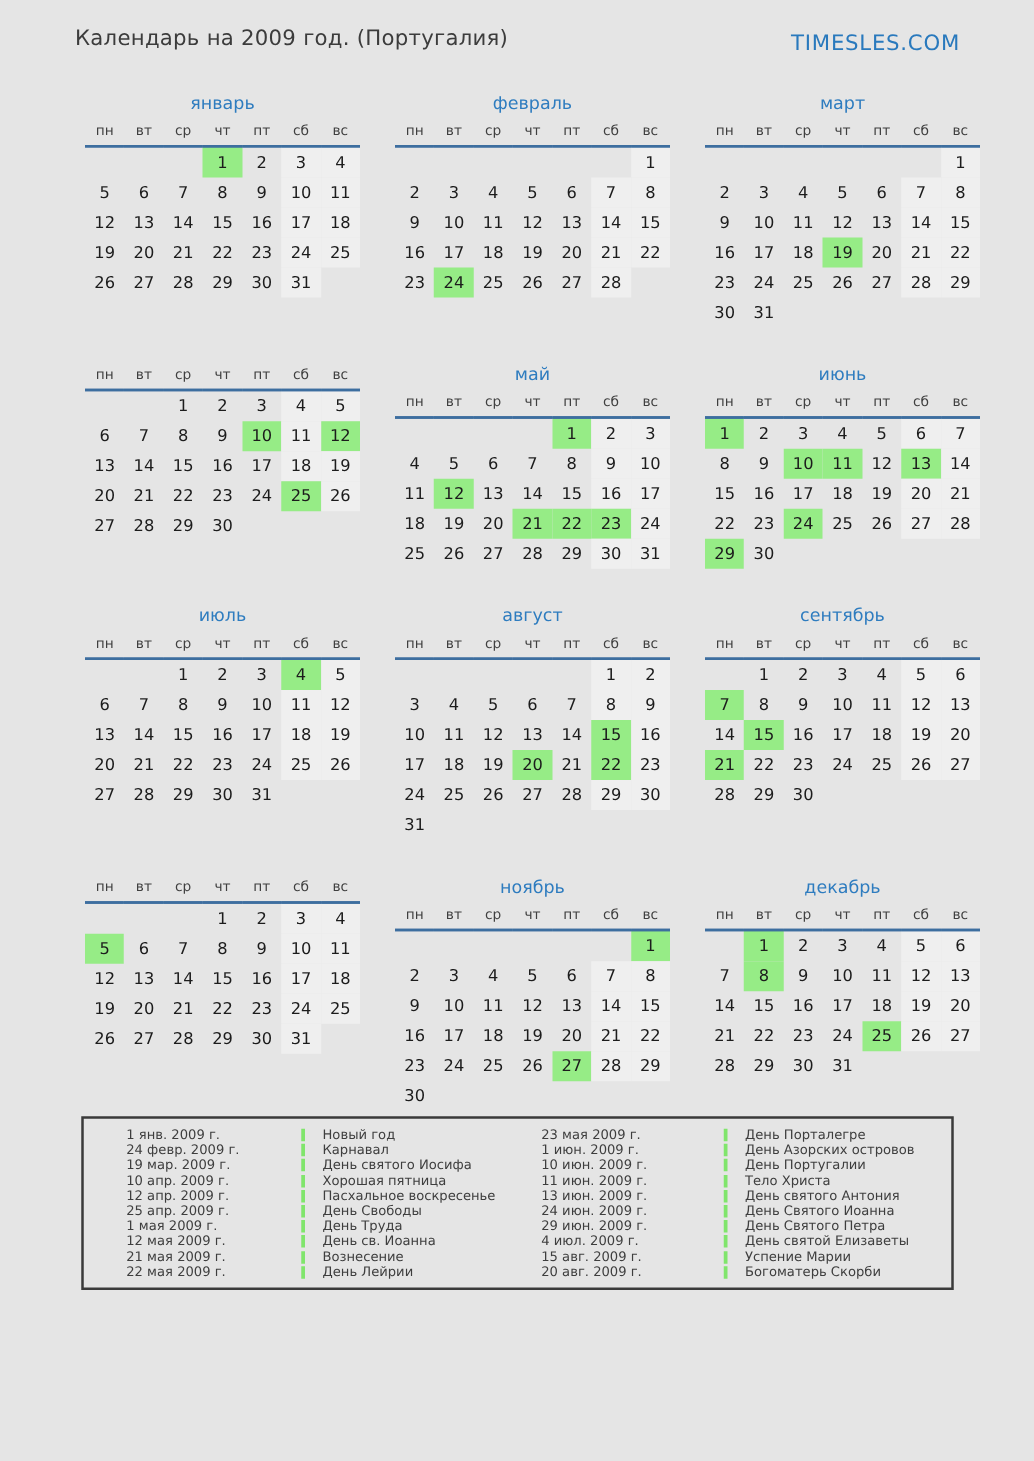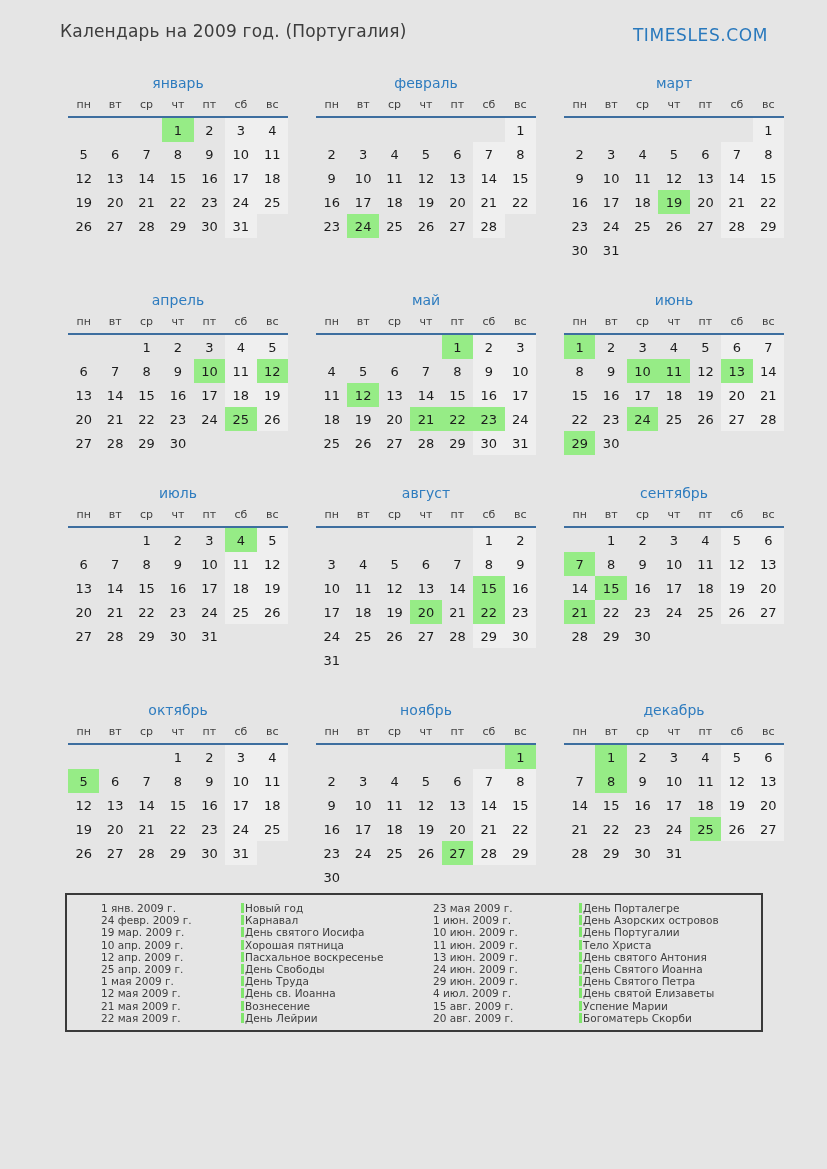--- a/index.html
+++ b/index.html
@@ -40,21 +40,21 @@
   .legend {
     position: absolute; left: 65px; top: 893px; width: 698px; height: 139px;
     border: 2px solid #3a3a3a; box-sizing: border-box; padding: 7px 0 0 10px;
   }
   .legend-grid {
     display: grid; grid-template-columns: 140px 192px 146px 1fr;
     grid-auto-rows: 12.2px; align-items: center;
     font-size: 10.5px; color: #3e3e3e; margin-left: 24px;
   }
   .legend-date { white-space: nowrap; }
-  .legend-name { display: flex; align-items: center; gap: 1px; white-space: nowrap; }
+  .legend-name { display: flex; align-items: center; gap: 14px; white-space: nowrap; }
   .legend-marker { display: inline-block; width: 3px; height: 10px; background: #80e56c; flex: 0 0 3px; }
 </style>
 </head>
 <body>
 
 <div class="page">
   <h1 class="title">Календарь на 2009 год. (Португалия)</h1>
   <a class="brand" href="#">TIMESLES.COM</a>
   <div class="months">
       <div class="month">
@@ -249,21 +249,20 @@
               <td></td>
               <td></td>
               <td></td>
               <td></td>
               <td></td>
             </tr>
           </tbody>
     </table>
   </div>
       <div class="month">
-    <div class="month-title">апрель</div>
     <table class="month-table">
       <thead>
             <tr>
               <th>пн</th>
               <th>вт</th>
               <th>ср</th>
               <th>чт</th>
               <th>пт</th>
               <th>сб</th>
               <th>вс</th>
@@ -636,21 +635,20 @@
               <td>30</td>
               <td></td>
               <td></td>
               <td></td>
               <td></td>
             </tr>
           </tbody>
     </table>
   </div>
       <div class="month">
-    <div class="month-title">октябрь</div>
     <table class="month-table">
       <thead>
             <tr>
               <th>пн</th>
               <th>вт</th>
               <th>ср</th>
               <th>чт</th>
               <th>пт</th>
               <th>сб</th>
               <th>вс</th>

